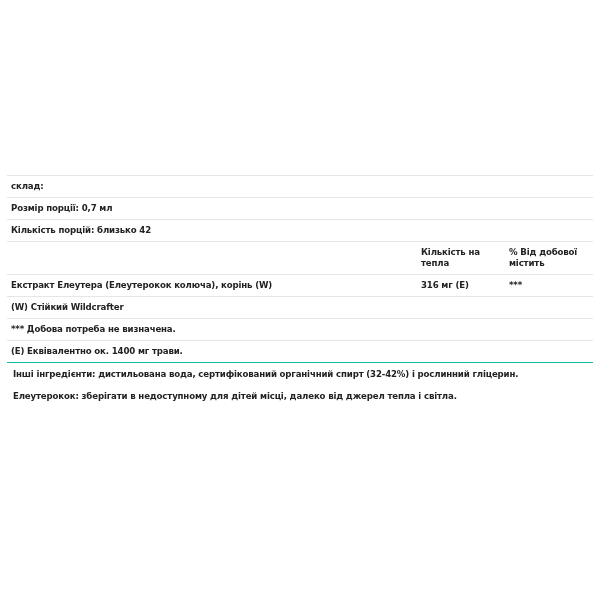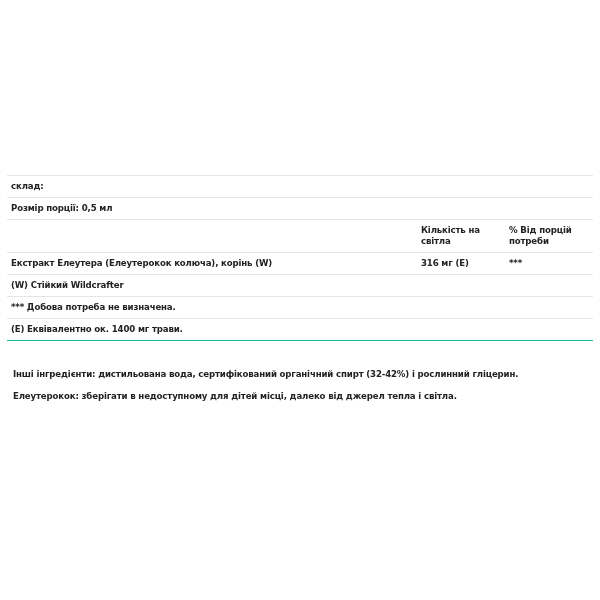--- a/index.html
+++ b/index.html
@@ -63,26 +63,29 @@
     <colgroup>
         <col class="c1">
         <col class="c2">
         <col class="c3">
       </colgroup>
     <tbody>
       <tr class="r1">
         <td colspan="3">склад:</td>
       </tr>
       <tr class="r1">
-        <td colspan="3">Розмір порції: 0,5 мл</td>
+        <td colspan="3">Розмір порції: 0,7 мл</td>
+      </tr>
+      <tr class="r1">
+        <td colspan="3">Кількість порцій: близько 42</td>
       </tr>
       <tr class="hdr">
         <td></td>
-        <td>Кількість на світла</td>
-        <td>% Від порцій потреби</td>
+        <td>Кількість на тепла</td>
+        <td>% Від добової містить</td>
       </tr>
       <tr class="r1">
         <td>Екстракт Елеутера (Елеутерокок колюча), корінь (W)</td>
         <td>316 мг (E)</td>
         <td>***</td>
       </tr>
       <tr class="r1">
         <td colspan="3">(W) Стійкий Wildcrafter</td>
       </tr>
       <tr class="r1">

